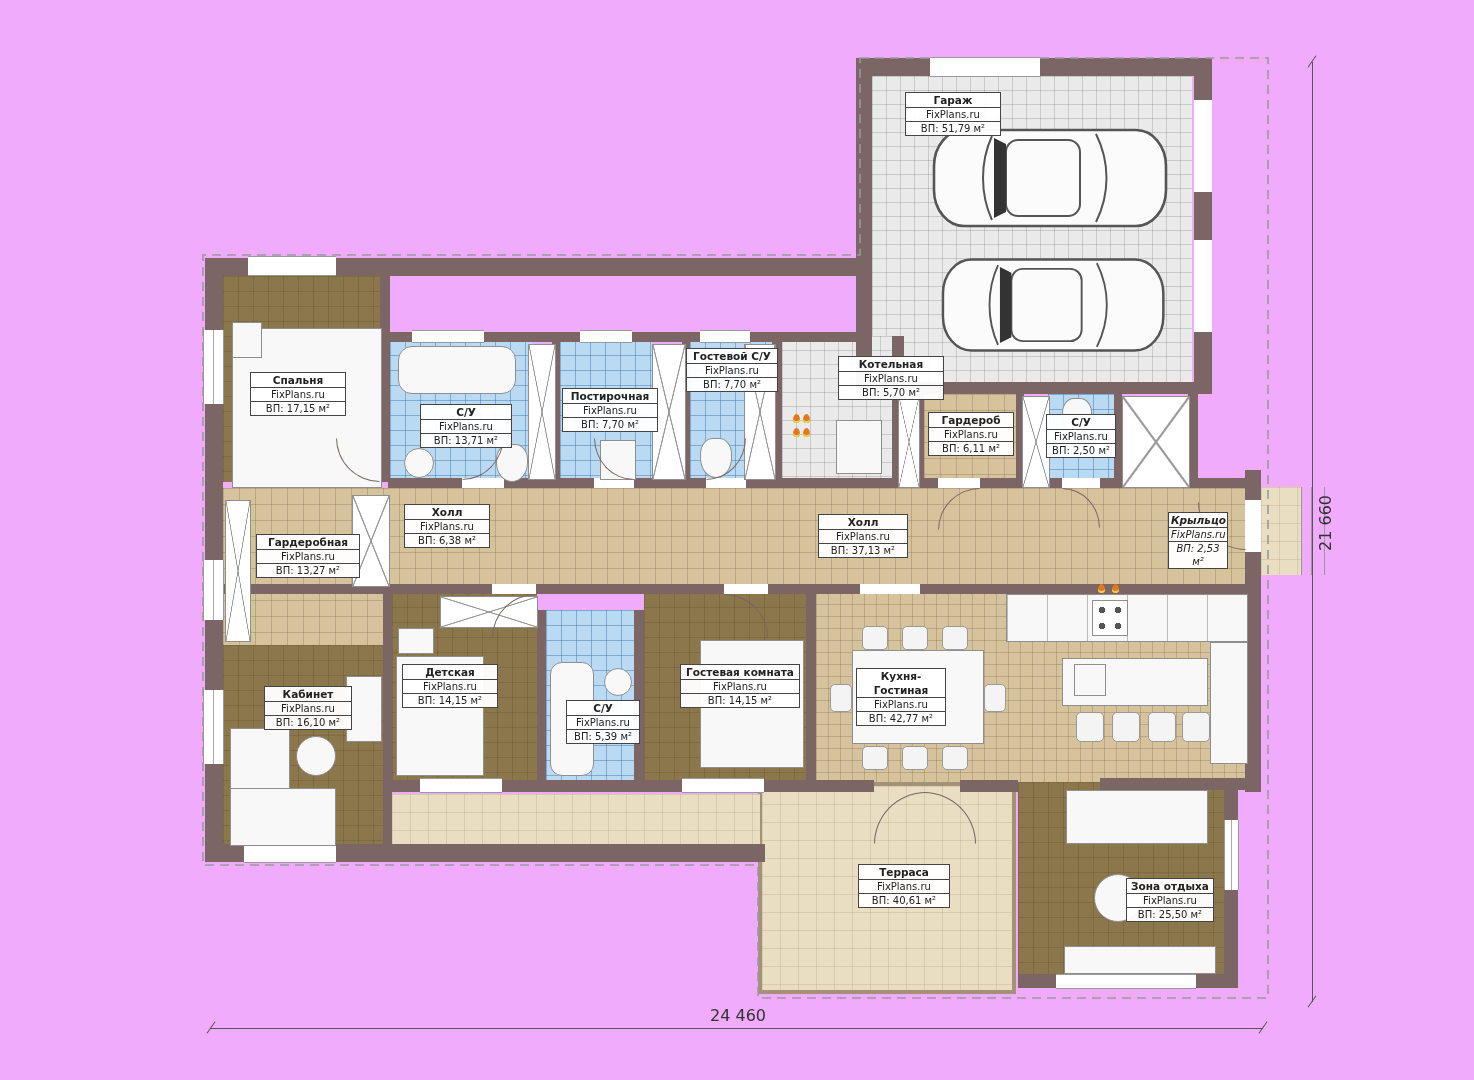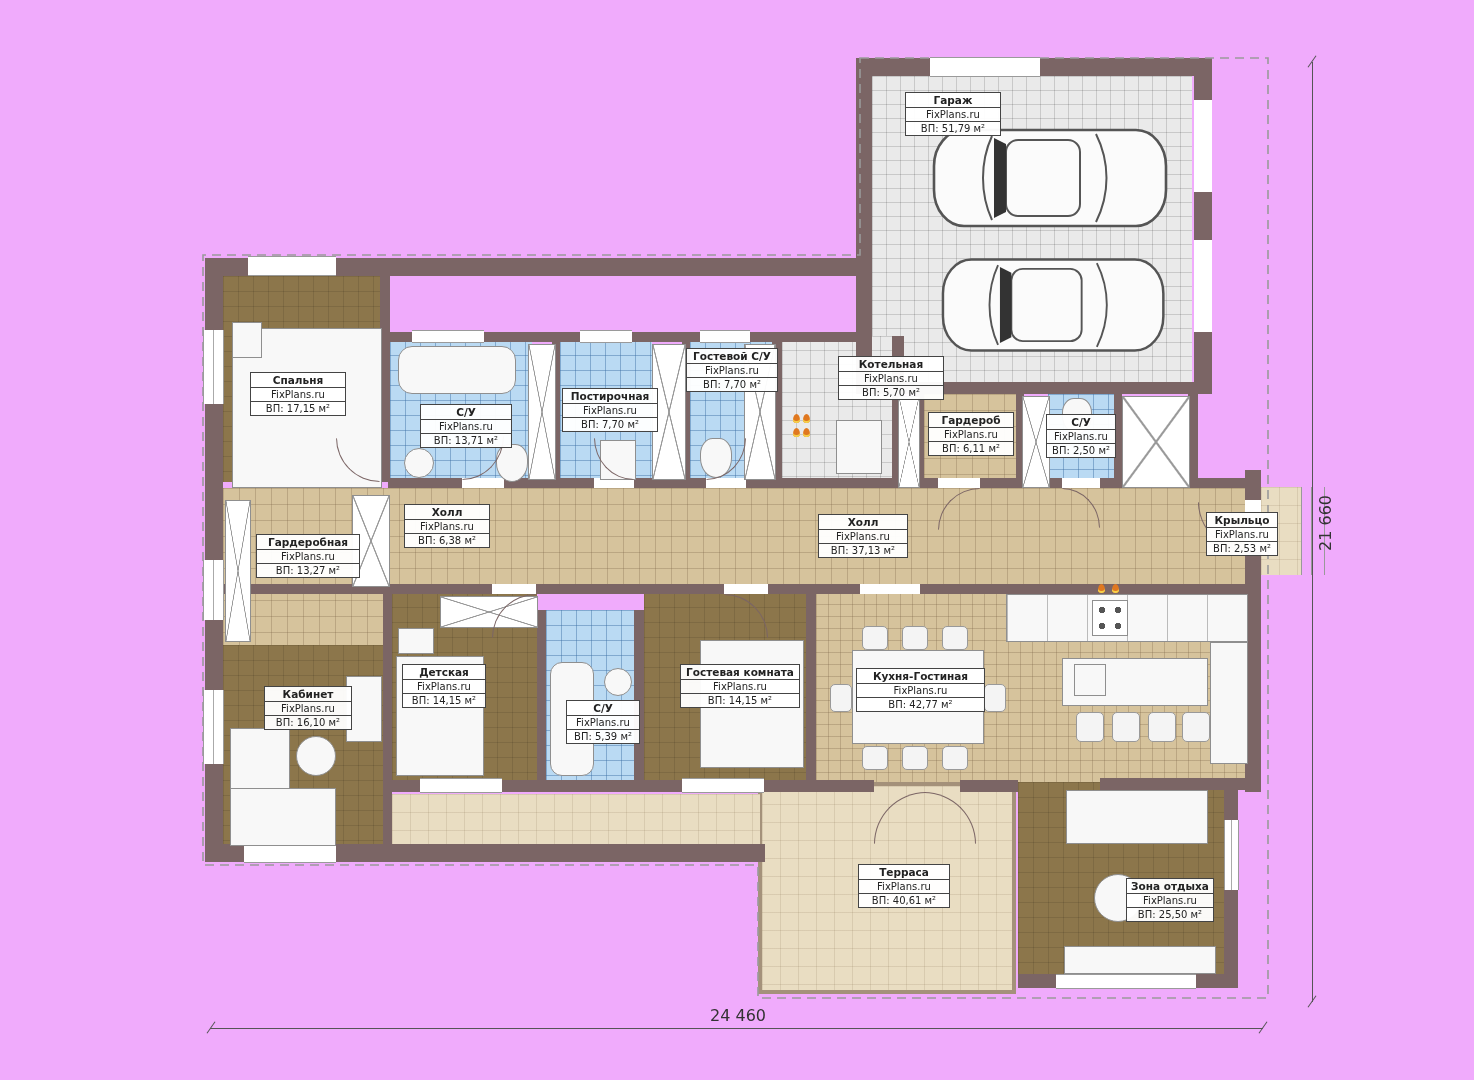--- a/index.html
+++ b/index.html
@@ -287,51 +287,51 @@
   <div class="room-label" style="left:404px;top:504px;width:86px;">
     <div class="rl-name">Холл</div>
     <div class="rl-wm">FixPlans.ru</div>
     <div class="rl-area">ВП: 6,38 м²</div>
   </div>
   <div class="room-label" style="left:818px;top:514px;width:90px;">
     <div class="rl-name">Холл</div>
     <div class="rl-wm">FixPlans.ru</div>
     <div class="rl-area">ВП: 37,13 м²</div>
   </div>
-  <div class="room-label" style="left:1206px;top:512px;width:72px;">
+  <div class="room-label" style="left:1168px;top:512px;width:60px;font-style:italic;">
     <div class="rl-name">Крыльцо</div>
     <div class="rl-wm">FixPlans.ru</div>
     <div class="rl-area">ВП: 2,53 м²</div>
   </div>
   <div class="room-label" style="left:256px;top:534px;width:104px;">
     <div class="rl-name">Гардеробная</div>
     <div class="rl-wm">FixPlans.ru</div>
     <div class="rl-area">ВП: 13,27 м²</div>
   </div>
   <div class="room-label" style="left:264px;top:686px;width:88px;">
     <div class="rl-name">Кабинет</div>
     <div class="rl-wm">FixPlans.ru</div>
     <div class="rl-area">ВП: 16,10 м²</div>
   </div>
-  <div class="room-label" style="left:402px;top:664px;width:84px;">
+  <div class="room-label" style="left:402px;top:664px;width:96px;">
     <div class="rl-name">Детская</div>
     <div class="rl-wm">FixPlans.ru</div>
     <div class="rl-area">ВП: 14,15 м²</div>
   </div>
   <div class="room-label" style="left:566px;top:700px;width:74px;">
     <div class="rl-name">С/У</div>
     <div class="rl-wm">FixPlans.ru</div>
     <div class="rl-area">ВП: 5,39 м²</div>
   </div>
   <div class="room-label" style="left:680px;top:664px;width:120px;">
     <div class="rl-name">Гостевая комната</div>
     <div class="rl-wm">FixPlans.ru</div>
     <div class="rl-area">ВП: 14,15 м²</div>
   </div>
-  <div class="room-label" style="left:856px;top:668px;width:129px;text-align:center;">
+  <div class="room-label" style="left:856px;top:668px;width:90px;text-align:center;">
     <div class="rl-name">Кухня-Гостиная</div>
     <div class="rl-wm">FixPlans.ru</div>
     <div class="rl-area">ВП: 42,77 м²</div>
   </div>
   <div class="room-label" style="left:858px;top:864px;width:92px;">
     <div class="rl-name">Терраса</div>
     <div class="rl-wm">FixPlans.ru</div>
     <div class="rl-area">ВП: 40,61 м²</div>
   </div>
   <div class="room-label" style="left:1126px;top:878px;width:88px;">

